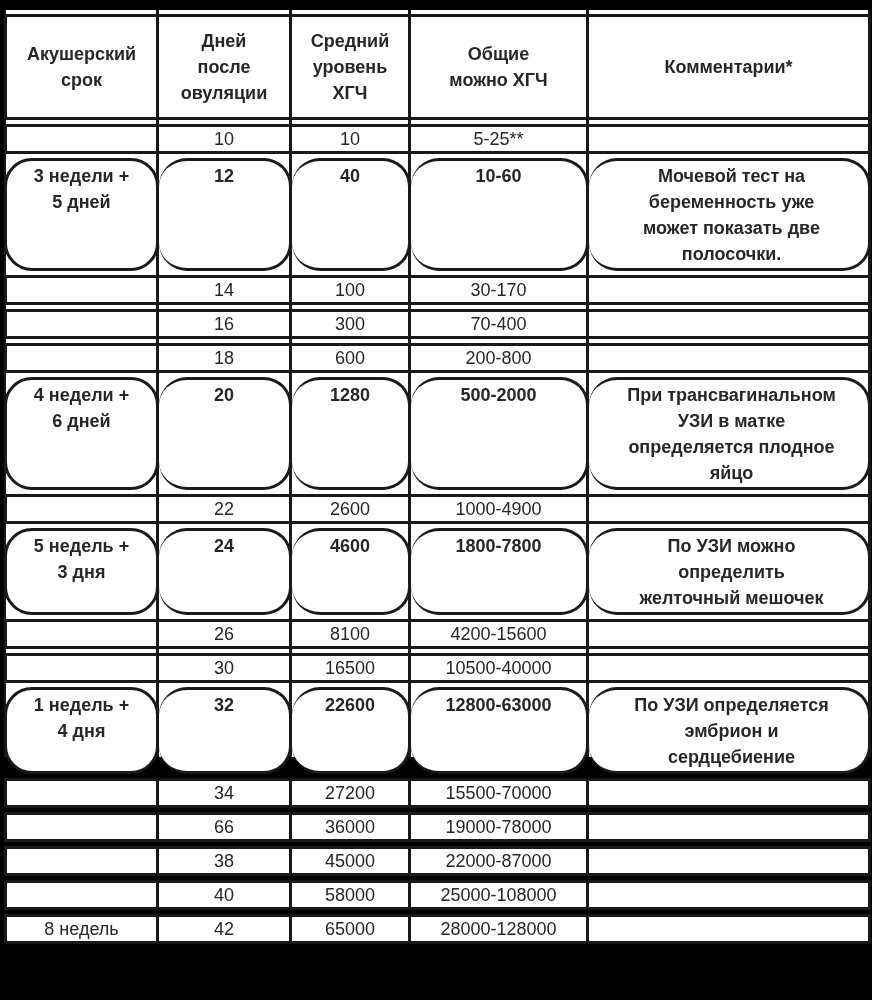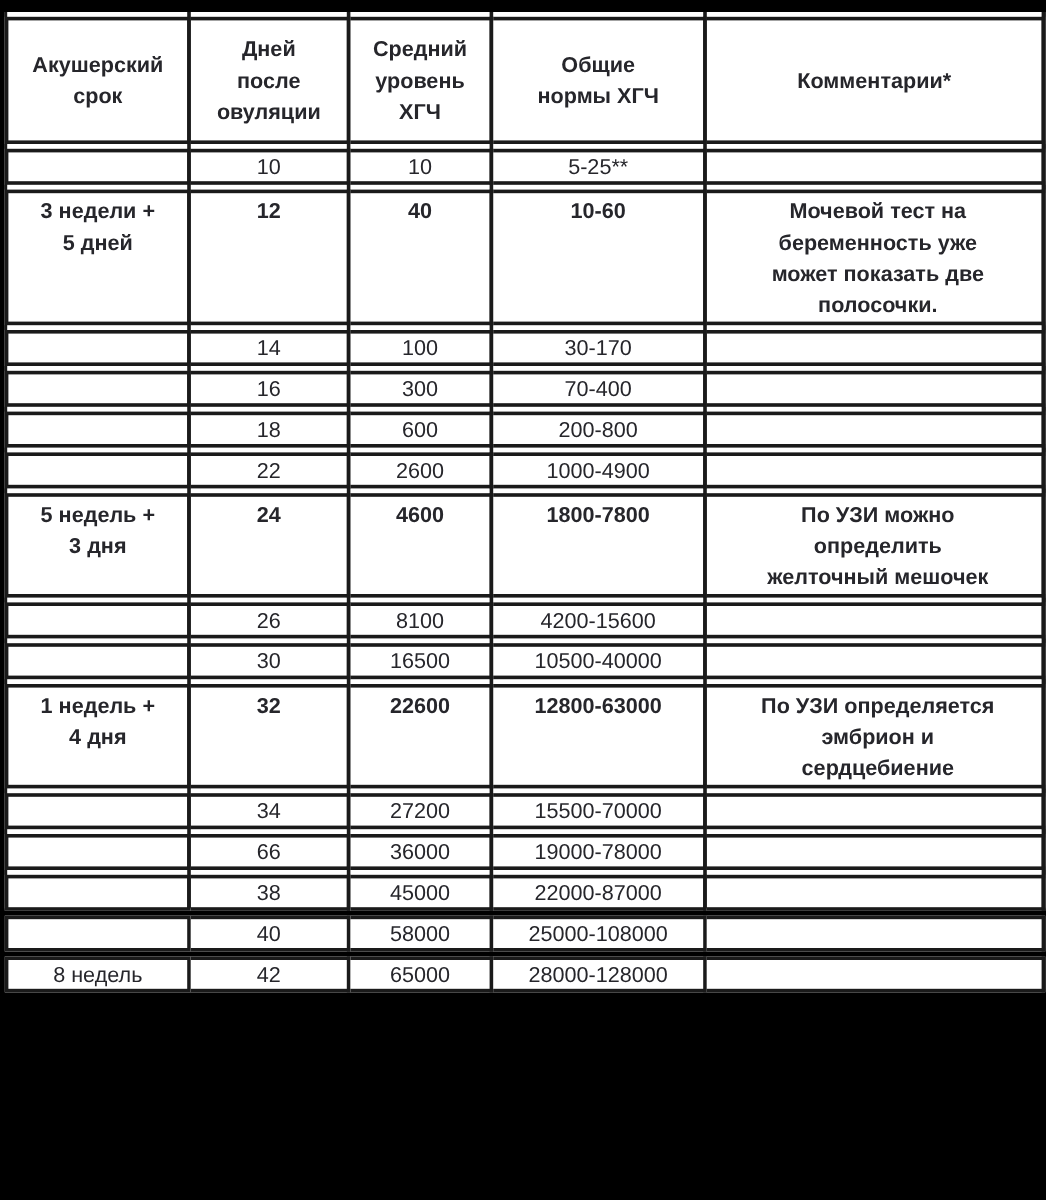--- a/index.html
+++ b/index.html
@@ -9,21 +9,21 @@
   table.hcg{border-collapse:separate;border-spacing:0 4px;table-layout:fixed;width:867px;
         color:#26262b;}
   col.c1{width:155px;} col.c2{width:133px;} col.c3{width:119px;} col.c4{width:178px;} col.c5{width:282px;}
   th,td{background:#fff;border-top:3px solid #1a1a1a;border-bottom:3px solid #1a1a1a;
         border-right:3px solid #1a1a1a;padding:0;overflow:hidden;}
   th:first-child,td:first-child{border-left:3px solid #1a1a1a;}
   th{height:100px;font-size:18px;font-weight:700;text-align:center;vertical-align:middle;
         line-height:26px;white-space:pre-line;}
   tbody td{font-size:18px;text-align:center;vertical-align:middle;
         height:22px;line-height:22px;padding:1px 0;}
-  tr.tall td{vertical-align:top;line-height:26px;height:auto;padding-top:2px;}
+  tr.tall td{vertical-align:top;line-height:26px;height:auto;padding-top:2px;border-radius:28px;}
   tr.bold td{font-weight:700;}
   td.c-term{white-space:pre-line;}
   td.c-comment{text-align:center;padding-left:10px;padding-right:4px;white-space:pre-line;}
   .vline{position:absolute;top:0;bottom:0;width:3px;background:#1a1a1a;}
   .vl0{left:0;width:2px;} .vl1{left:152px;} .vl2{left:285px;} .vl3{left:404px;}
   .vl4{left:582px;} .vl5{left:864px;}
 </style>
 </head>
 <body>
 
@@ -41,21 +41,21 @@
         <tr>
           <th>Акушерский
 срок</th>
           <th>Дней
 после
 овуляции</th>
           <th>Средний
 уровень
 ХГЧ</th>
           <th>Общие
-нормы ХГЧ</th>
+можно ХГЧ</th>
           <th>Комментарии*</th>
         </tr>
       </thead>
       <tbody id="tbody">
           <tr>
     <td class="c-term"></td>
     <td class="c-days">10</td>
     <td class="c-avg">10</td>
     <td class="c-range">5-25**</td>
     <td class="c-comment"></td>
@@ -84,20 +84,31 @@
     <td class="c-avg">300</td>
     <td class="c-range">70-400</td>
     <td class="c-comment"></td>
   </tr>
           <tr>
     <td class="c-term"></td>
     <td class="c-days">18</td>
     <td class="c-avg">600</td>
     <td class="c-range">200-800</td>
     <td class="c-comment"></td>
+  </tr>
+          <tr class="bold tall">
+    <td class="c-term">4 недели +
+6 дней</td>
+    <td class="c-days">20</td>
+    <td class="c-avg">1280</td>
+    <td class="c-range">500-2000</td>
+    <td class="c-comment">При трансвагинальном
+УЗИ в матке
+определяется плодное
+яйцо</td>
   </tr>
           <tr>
     <td class="c-term"></td>
     <td class="c-days">22</td>
     <td class="c-avg">2600</td>
     <td class="c-range">1000-4900</td>
     <td class="c-comment"></td>
   </tr>
           <tr class="bold tall">
     <td class="c-term">5 недель +

